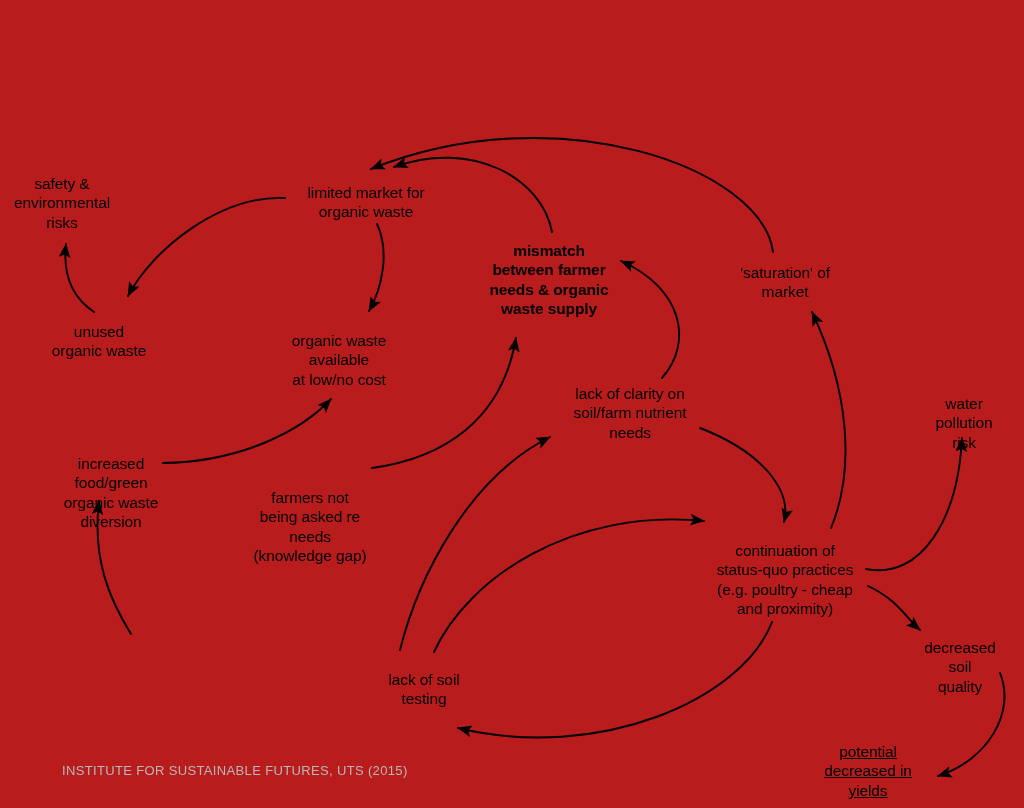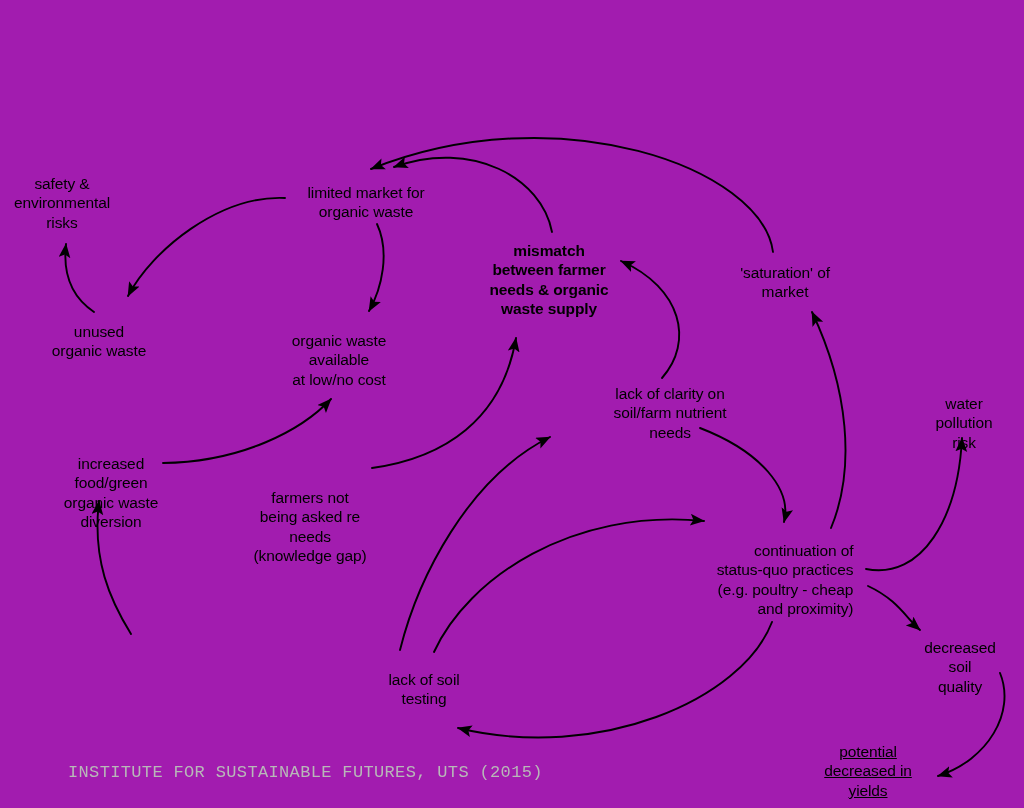--- a/index.html
+++ b/index.html
@@ -5,21 +5,21 @@
 <style>
   html, body {
     margin: 0;
     padding: 0;
     background: #ffffff;
   }
   #canvas {
     position: relative;
     width: 1024px;
     height: 808px;
-    background: #a21caf;
+    background: #b91c1c;
     overflow: hidden;
     font-family: "Liberation Sans", sans-serif;
   }
   #arrow-layer {
     position: absolute;
     left: 0;
     top: 0;
     width: 1024px;
     height: 808px;
   }
@@ -32,25 +32,25 @@
     line-height: 19.3px;
     white-space: pre-line;
     transform: translateX(-50%);
     letter-spacing: -0.1px;
   }
   .node.bold {
     font-weight: bold;
   }
   #footer {
     position: absolute;
-    left: 68px;
+    left: 62px;
     top: 763px;
     color: #b8b8b8;
-    font-family: Liberation Mono, monospace;
-    font-size: 17px;
+    font-family: Liberation Sans, sans-serif;
+    font-size: 13px;
     letter-spacing: 0.35px;
     white-space: nowrap;
   }
 </style>
 </head>
 <body>
 
 <div id="canvas">
 
   <svg id="arrow-layer" viewBox="0 0 1024 808" xmlns="http://www.w3.org/2000/svg">
@@ -89,34 +89,34 @@
 between farmer
 needs &amp; organic
 waste supply</div>
   <div class="node" style="left:785px; top:263px;">'saturation' of
 market</div>
   <div class="node" style="left:99px; top:322px;">unused
 organic waste</div>
   <div class="node" style="left:339px; top:331px;">organic waste
 available
 at low/no cost</div>
-  <div class="node" style="left:630px; top:384px;margin-left:40px;">lack of clarity on
+  <div class="node" style="left:630px; top:384px;">lack of clarity on
 soil/farm nutrient
 needs</div>
   <div class="node" style="left:964px; top:394px;">water
 pollution risk</div>
   <div class="node" style="left:104px; top:454px;margin-left:7px;">increased
 food/green
 organic waste
 diversion</div>
   <div class="node" style="left:310px; top:488px;">farmers not
 being asked re
 needs
 (knowledge gap)</div>
-  <div class="node" style="left:785px; top:541px;text-align:right;">continuation of
+  <div class="node" style="left:785px; top:541px;">continuation of
 status-quo practices
 (e.g. poultry - cheap
 and proximity)</div>
   <div class="node" style="left:960px; top:638px;">decreased soil
 quality</div>
   <div class="node" style="left:424px; top:670px;">lack of soil
 testing</div>
   <div class="node" style="left:868px; top:742px;text-decoration:underline;">potential
 decreased in
 yields</div>

